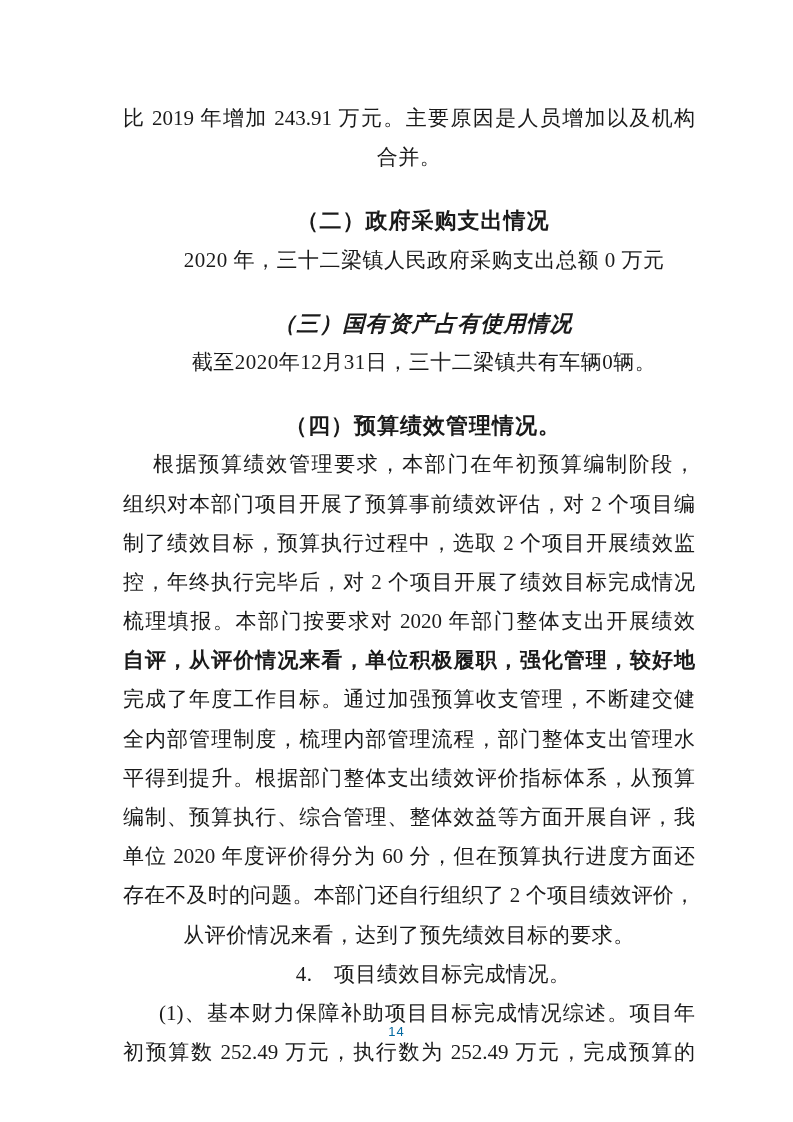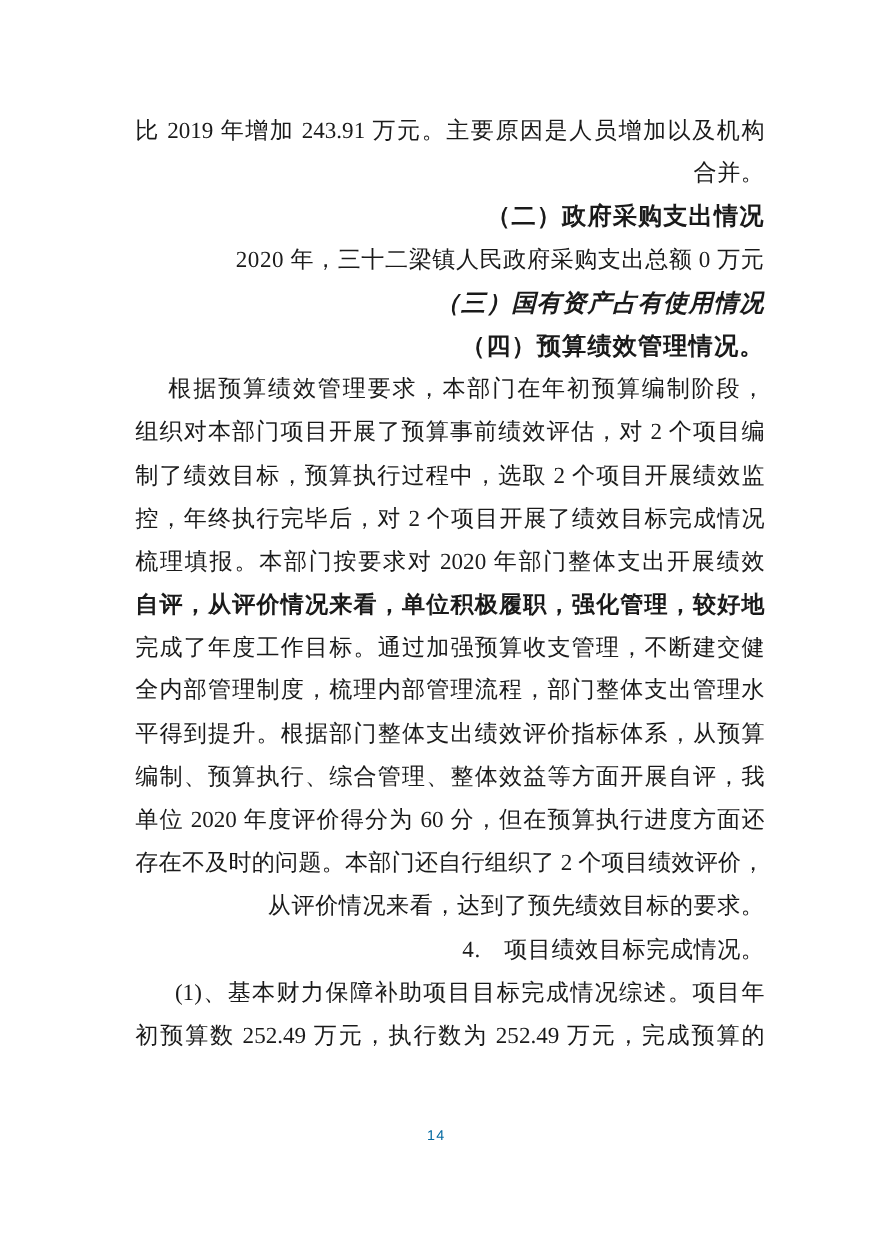--- a/index.html
+++ b/index.html
@@ -23,33 +23,34 @@
     top: 99px;
     width: 572px;
   }
   .line {
     height: 39.2px;
     line-height: 39.2px;
     font-size: 21px;
     letter-spacing: 0.5px;
     white-space: normal;
     overflow: hidden;
-    text-align: right;
+    text-align: center;
   }
   .line.fill {
     letter-spacing: 0;
     text-align: justify;
     text-align-last: justify;
     text-justify: inter-character;
   }
   .line.heading {
     font-family: "Liberation Sans", "DejaVu Sans", sans-serif;
     font-weight: 700;
     font-size: 22px;
     letter-spacing: 1px;
+    margin-top: 24px;
   }
   .footer {
     position: absolute;
     left: 0;
     top: 1024px;
     width: 100%;
     text-align: center;
     font-family: "Liberation Sans", "DejaVu Sans", sans-serif;
     font-size: 13px;
     color: #0369a1;
@@ -59,20 +60,21 @@
 </head>
 <body>
 
 <div class="page">
   <div class="doc-body">
       <div class="line body fill" style="text-indent: 0px;">比 2019 年增加 243.91 万元。主要原因是人员增加以及机构</div>
       <div class="line body" style="text-indent: 0px;">合并。</div>
       <div class="line heading" style="text-indent: 28px;">（二）政府采购支出情况</div>
       <div class="line body" style="text-indent: 30px;">2020 年，三十二梁镇人民政府采购支出总额 0 万元</div>
       <div class="line heading" style="text-indent: 28px; font-style: italic;">（三）国有资产占有使用情况</div>
+      <div class="line body" style="text-indent: 30px;">截至2020年12月31日，三十二梁镇共有车辆0辆。</div>
       <div class="line heading" style="text-indent: 28px;">（四）预算绩效管理情况。</div>
       <div class="line body fill" style="text-indent: 30px;">根据预算绩效管理要求，本部门在年初预算编制阶段，</div>
       <div class="line body fill" style="text-indent: 0px;">组织对本部门项目开展了预算事前绩效评估，对 2 个项目编</div>
       <div class="line body fill" style="text-indent: 0px;">制了绩效目标，预算执行过程中，选取 2 个项目开展绩效监</div>
       <div class="line body fill" style="text-indent: 0px;">控，年终执行完毕后，对 2 个项目开展了绩效目标完成情况</div>
       <div class="line body fill" style="text-indent: 0px;">梳理填报。本部门按要求对 2020 年部门整体支出开展绩效</div>
       <div class="line body fill" style="text-indent: 0px; font-weight: bold;">自评，从评价情况来看，单位积极履职，强化管理，较好地</div>
       <div class="line body fill" style="text-indent: 0px;">完成了年度工作目标。通过加强预算收支管理，不断建交健</div>
       <div class="line body fill" style="text-indent: 0px;">全内部管理制度，梳理内部管理流程，部门整体支出管理水</div>
       <div class="line body fill" style="text-indent: 0px;">平得到提升。根据部门整体支出绩效评价指标体系，从预算</div>

